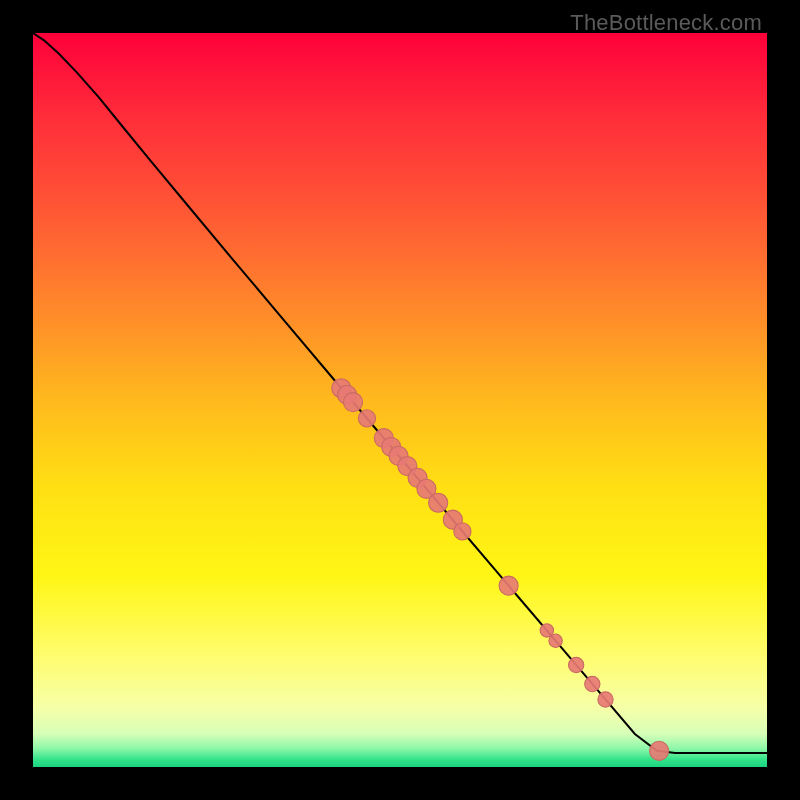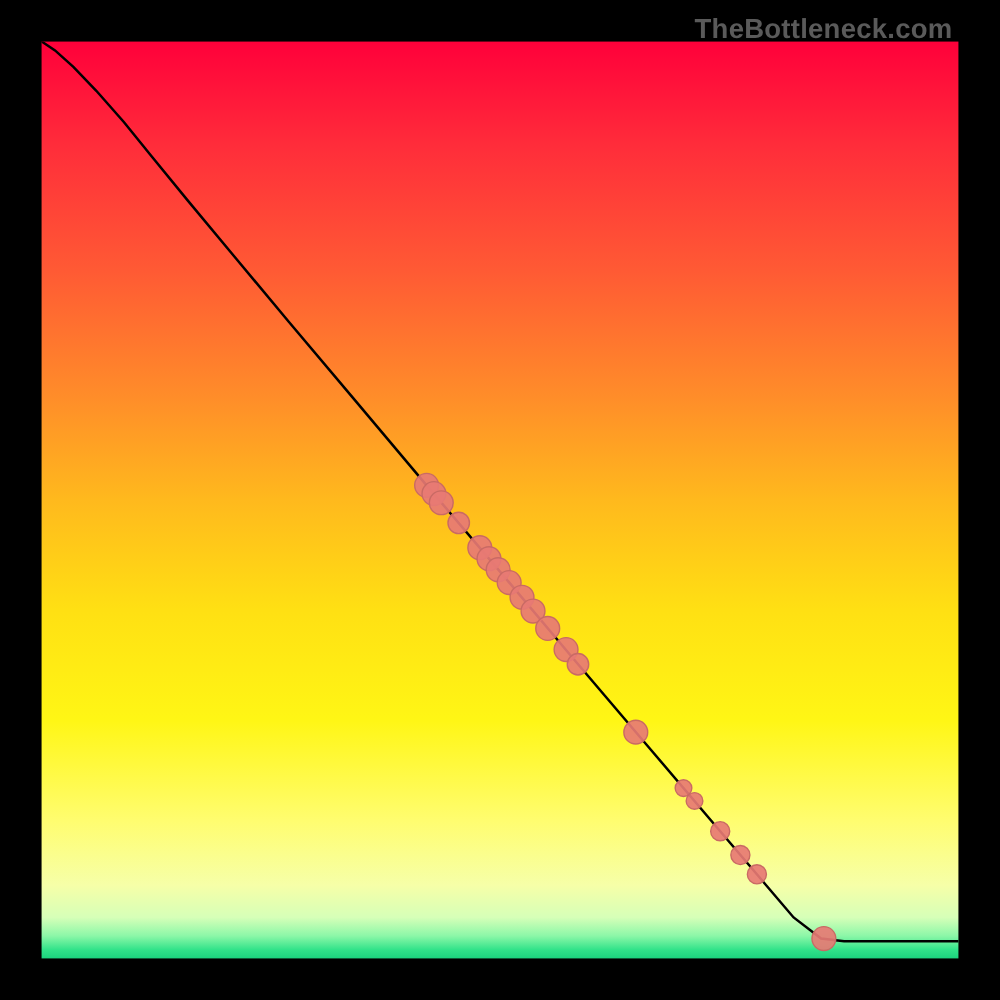--- a/index.html
+++ b/index.html
@@ -30,21 +30,21 @@
   .gradient-bg {
     position: absolute;
     inset: 0;
   }
   .watermark {
     position: absolute;
     top: 10px;
     right: 38px;
     color: #5a5a5a;
     font-size: 22px;
-    font-weight: 700;
+    font-weight: 400;
     letter-spacing: 0.2px;
   }
   svg.curve {
     position: absolute;
     inset: 0;
   }
 </style>
 </head>
 <body>
 

